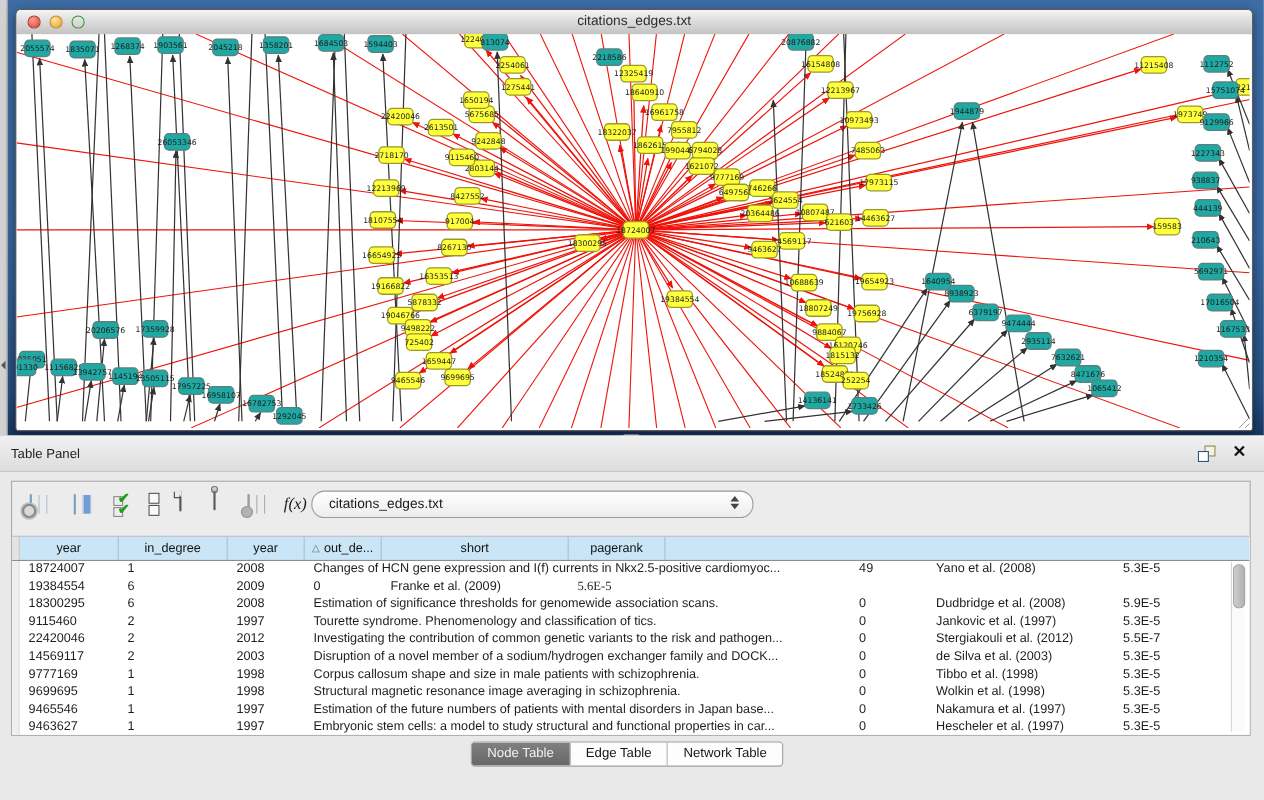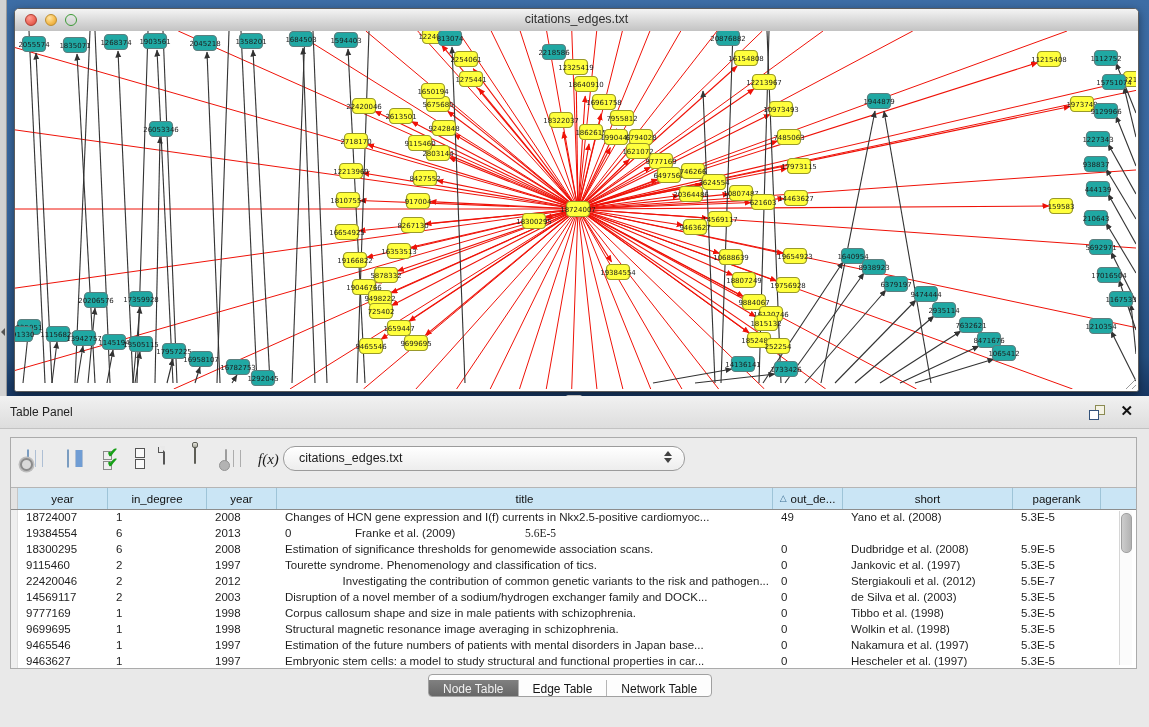--- a/index.html
+++ b/index.html
@@ -60,21 +60,21 @@
       display:flex;align-items:center;justify-content:center;gap:4px;}
   .th:last-child{border-right:1px solid #9ec4d8;}
   .sort{color:#3f6f94;font-size:9px;line-height:9px;}
   .tbody{position:absolute;left:0;top:22px;right:0;bottom:0;}
   .tr{display:flex;height:16px;}
   .tr::before{content:'';width:6px;background:#efefef;border-right:1px solid #e0e0e0;}
   .td{box-sizing:border-box;padding:1px 4px 0 8px;font-size:11.5px;color:#1e1e1e;white-space:nowrap;overflow:hidden;}
   .vscroll{position:absolute;right:4px;top:23px;width:12px;bottom:3px;border-left:1px solid #d6d6d6;background:#fbfbfb;}
   .vthumb{position:absolute;left:1px;top:2px;width:9px;height:38px;border-radius:5px;background:linear-gradient(90deg,#cdcdcd,#b2b2b2);border:1px solid #a0a0a0;}
 
-  .tabsbar{position:absolute;left:428px;top:278px;height:21px;display:flex;border:1px solid #a0a0a0;border-radius:4px;overflow:hidden;background:#fdfdfd;align-items:flex-end;}
+  .tabsbar{position:absolute;left:428px;top:278px;height:21px;display:flex;border:1px solid #a0a0a0;border-radius:4px;overflow:hidden;background:#fdfdfd;}
   .tab{padding:2px 14px 0 14px;font-size:12px;color:#161616;border-right:1px solid #b5b5b5;white-space:nowrap;}
   .tab:last-child{border-right:none;}
   .tab.sel{background:linear-gradient(180deg,#808080,#676767);color:#f2f2f2;}
 
   .statusbar{position:absolute;left:0;top:306px;width:100%;height:25px;background:#e4e4e4;border-top:1px solid #bdbdbd;}
   .mem{position:absolute;right:40px;top:6px;font-size:11px;color:#222;}
   .memdot{position:absolute;right:18px;top:5px;width:13px;height:13px;border-radius:50%;
     background:radial-gradient(circle at 35% 30%,#8fe87a,#39b93c 60%,#27962c);border:1px solid #8c8c8c;}
 
   
@@ -794,23 +794,20 @@
         <div class="thead" id="thead">
             <div class="th" style="width: 90px;">
               <span>year</span>
             </div>
             <div class="th" style="width: 99px;">
               <span>in_degree</span>
             </div>
             <div class="th" style="width: 70px;">
               <span>year</span>
             </div>
-            <div class="th" style="width: 496px;">
-              <span>title</span>
-            </div>
             <div class="th" style="width: 70px;">
               <span class="sort">△</span>
               <span>out_de...</span>
             </div>
             <div class="th" style="width: 170px;">
               <span>short</span>
             </div>
             <div class="th" style="width: 88px;">
               <span>pagerank</span>
             </div>
@@ -821,21 +818,21 @@
               <div class="td" style="width: 99px;">1</div>
               <div class="td" style="width: 70px;">2008</div>
               <div class="td" style="width: 496px;">Changes of HCN gene expression and I(f) currents in Nkx2.5-positive cardiomyoc...</div>
               <div class="td" style="width: 70px;">49</div>
               <div class="td" style="width: 170px;">Yano et al. (2008)</div>
               <div class="td" style="width: 88px;">5.3E-5</div>
             </div>
             <div class="tr">
               <div class="td" style="width: 90px;">19384554</div>
               <div class="td" style="width: 99px;">6</div>
-              <div class="td" style="width: 70px;">2013</div>
+              <div class="td" style="width: 70px;">2009</div>
               <div class="td" style="width: 70px;">0</div>
               <div class="td" style="width: 170px;">Franke et al. (2009)</div>
               <div class="td" style="width: 88px; font-family: Liberation Serif, serif;">5.6E-5</div>
             </div>
             <div class="tr">
               <div class="td" style="width: 90px;">18300295</div>
               <div class="td" style="width: 99px;">6</div>
               <div class="td" style="width: 70px;">2008</div>
               <div class="td" style="width: 496px;">Estimation of significance thresholds for genomewide association scans.</div>
               <div class="td" style="width: 70px;">0</div>
@@ -848,21 +845,21 @@
               <div class="td" style="width: 70px;">1997</div>
               <div class="td" style="width: 496px;">Tourette syndrome. Phenomenology and classification of tics.</div>
               <div class="td" style="width: 70px;">0</div>
               <div class="td" style="width: 170px;">Jankovic et al. (1997)</div>
               <div class="td" style="width: 88px;">5.3E-5</div>
             </div>
             <div class="tr">
               <div class="td" style="width: 90px;">22420046</div>
               <div class="td" style="width: 99px;">2</div>
               <div class="td" style="width: 70px;">2012</div>
-              <div class="td" style="width: 496px; text-align: right;">Investigating the contribution of common genetic variants to the risk and pathogen...</div>
+              <div class="td" style="width: 496px;">Investigating the contribution of common genetic variants to the risk and pathogen...</div>
               <div class="td" style="width: 70px;">0</div>
               <div class="td" style="width: 170px;">Stergiakouli et al. (2012)</div>
               <div class="td" style="width: 88px;">5.5E-7</div>
             </div>
             <div class="tr">
               <div class="td" style="width: 90px;">14569117</div>
               <div class="td" style="width: 99px;">2</div>
               <div class="td" style="width: 70px;">2003</div>
               <div class="td" style="width: 496px;">Disruption of a novel member of a sodium/hydrogen exchanger family and DOCK...</div>
               <div class="td" style="width: 70px;">0</div>

